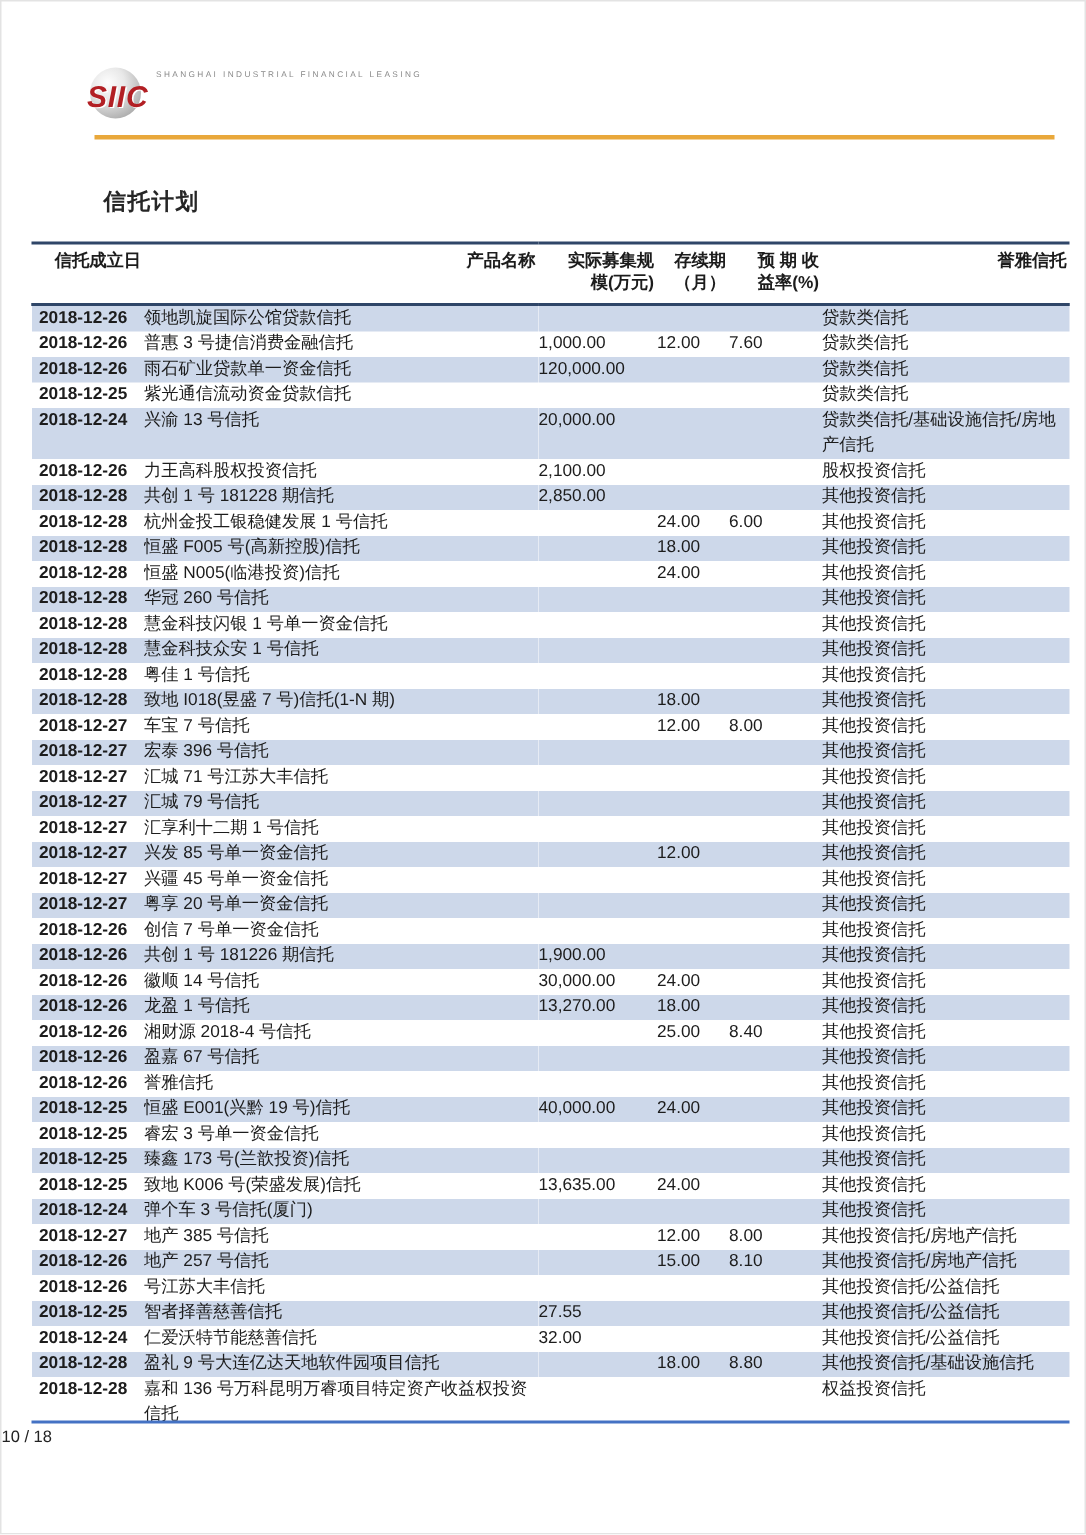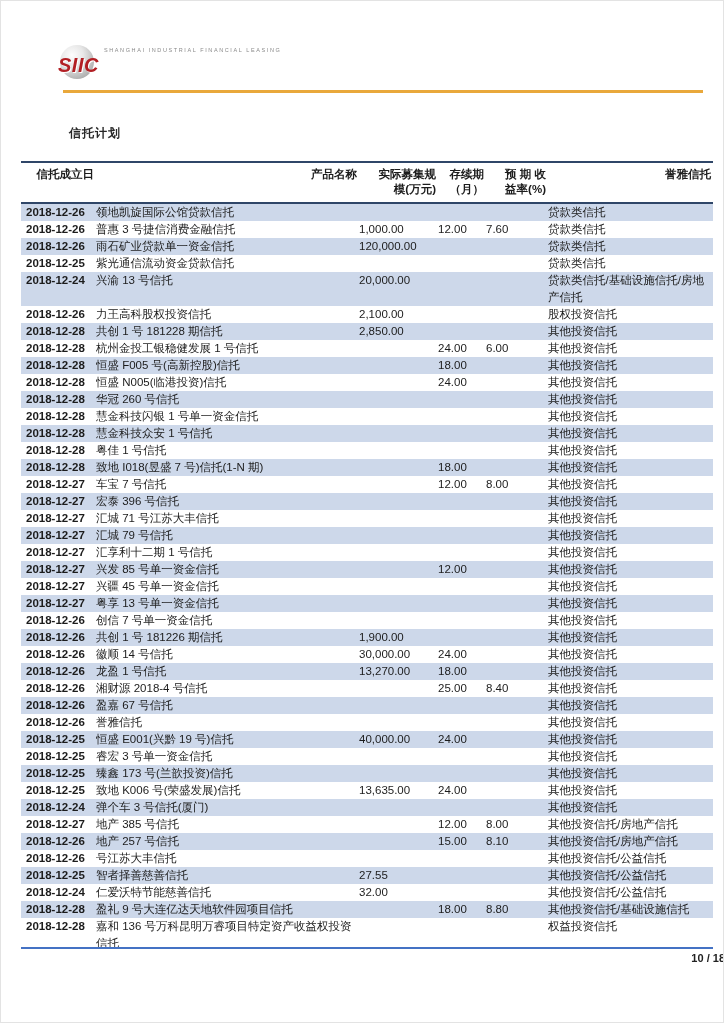--- a/index.html
+++ b/index.html
@@ -22,21 +22,21 @@
         letter-spacing:.5px;text-shadow:1px 1px 0 #fff;}
   .logo-text{margin-left:6px;}
   .logo-cn{font-size:20px;font-weight:600;color:#3c3c3c;letter-spacing:2px;line-height:22px;
            border-bottom:2px solid #4a4a4a;padding-bottom:2px;}
   .logo-en{font-size:5.5px;color:#8a8a8a;letter-spacing:1.6px;margin-top:2px;}
 
   .accent-rule{position:absolute;left:62px;top:89px;width:640px;height:3px;background:var(--accent-line);}
 
   .intro{position:absolute;left:180px;top:96px;font-size:12.5px;color:#222;}
 
-  .section-title{position:absolute;left:68px;top:124px;font-size:12px;font-weight:bold;color:#262626;letter-spacing:1px;}
+  .section-title{position:absolute;left:68px;top:124px;font-size:15px;font-weight:bold;color:#262626;letter-spacing:1px;}
 
   
   .trust-table{position:absolute;left:20px;top:160px;width:692px;border-collapse:collapse;table-layout:fixed;
                font-size:11.5px;line-height:17px;color:#1c1c1c;}
   .trust-table col.c-date{width:75px;}
   .trust-table col.c-name{width:263px;}
   .trust-table col.c-scale{width:79px;}
   .trust-table col.c-dur{width:48px;}
   .trust-table col.c-yield{width:62px;}
   .trust-table col.c-usage{width:165px;}
@@ -45,21 +45,21 @@
     padding:4px 2px 5px 0;white-space:pre-line;
     border-top:2px solid var(--table-border);
     border-bottom:2px solid var(--table-border);
   }
   .trust-table thead th:first-child{padding-left:5px;}
   .trust-table td{padding:0 2px 0 0;vertical-align:top;overflow:hidden;}
   .trust-table td:first-child{padding-left:5px;font-weight:bold;white-space:nowrap;margin-left:28px;}
   .trust-table tr.stripe{background:var(--stripe);}
 
   .footer-rule{position:absolute;left:20px;top:946px;width:692px;height:2px;background:var(--footer-line);}
-  .page-number{position:absolute;left:0;top:951px;width:724px;text-align:right;font-size:11px;font-weight:bold;color:#222;}
+  .page-number{position:absolute;left:0;top:951px;width:724px;text-align:left;font-size:11px;font-weight:normal;color:#222;}
 </style>
 </head>
 <body>
 
 <div class="page">
 
   <div class="logo">
     <div class="logo-globe">
       <div class="globe"></div>
       <div class="siic">SIIC</div>
@@ -268,21 +268,21 @@
         <tr>
           <td>2018-12-27</td>
           <td>兴疆 45 号单一资金信托</td>
           <td></td>
           <td></td>
           <td></td>
           <td>其他投资信托</td>
         </tr>
         <tr class="stripe">
           <td>2018-12-27</td>
-          <td>粤享 13 号单一资金信托</td>
+          <td>粤享 20 号单一资金信托</td>
           <td></td>
           <td></td>
           <td></td>
           <td>其他投资信托</td>
         </tr>
         <tr>
           <td>2018-12-26</td>
           <td>创信 7 号单一资金信托</td>
           <td></td>
           <td></td>

